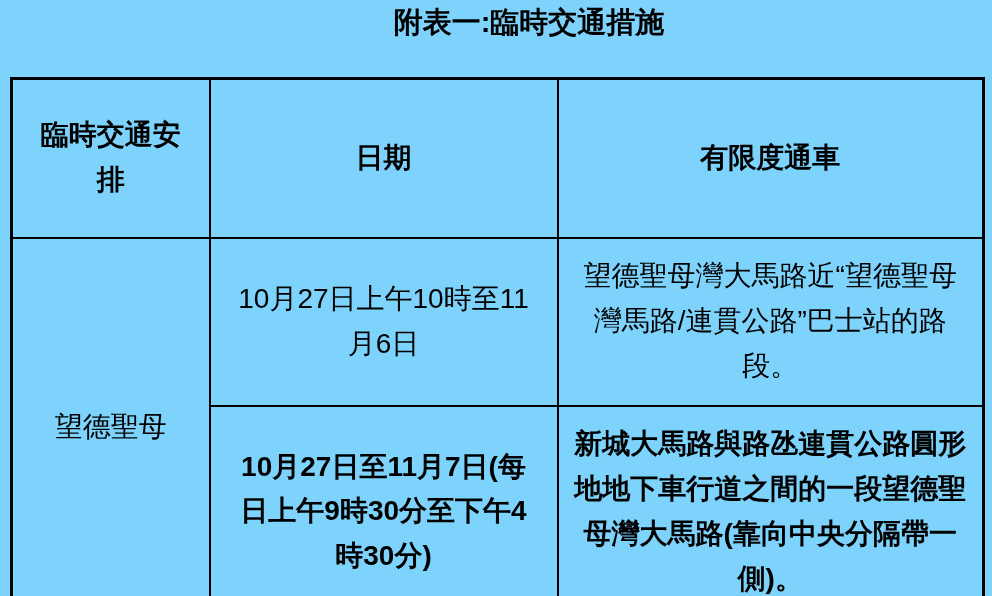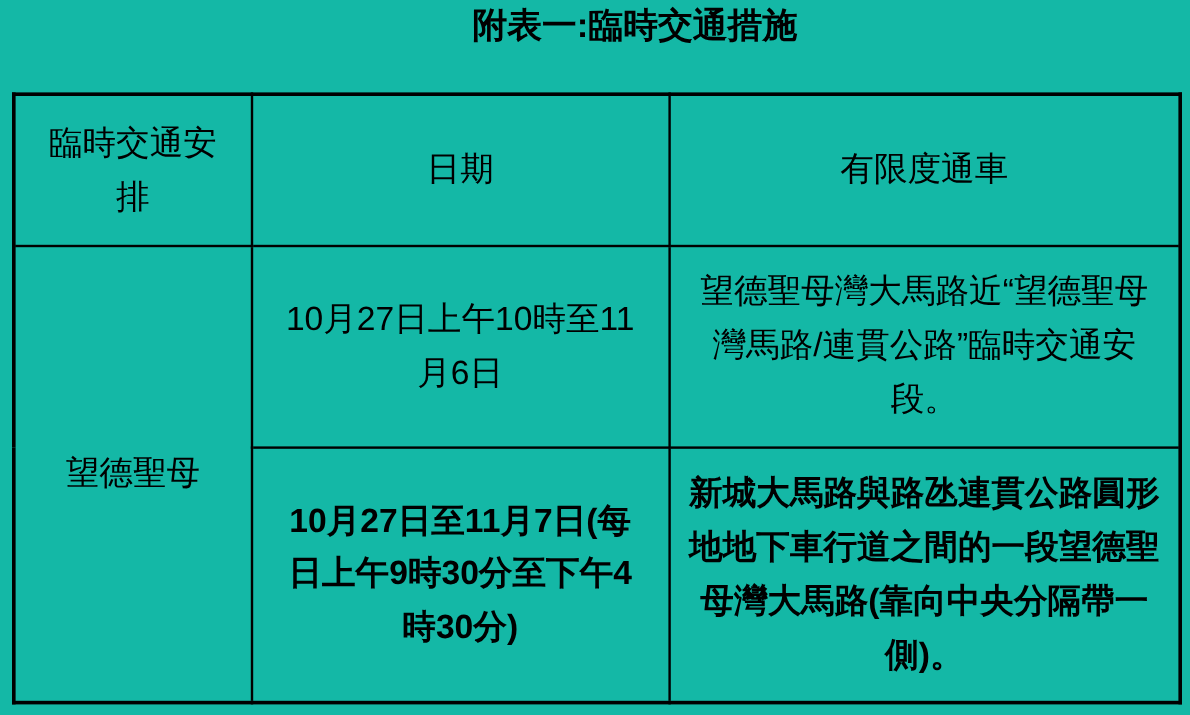--- a/index.html
+++ b/index.html
@@ -6,21 +6,21 @@
     margin: 0;
     padding: 0;
     background: #ffffff;
     font-family: "Liberation Sans", sans-serif;
     color: #000000;
   }
   .page {
     position: relative;
     width: 992px;
     height: 596px;
-    background: #14b8a6;
+    background: #7dd3fc;
     overflow: hidden;
   }
   .title {
     position: absolute;
     top: 5px;
     left: 66px;
     width: 926px;
     text-align: center;
     font-size: 29px;
     font-weight: bold;
@@ -42,21 +42,21 @@
     text-align: center;
     font-size: 28px;
     line-height: 1.6;
     white-space: pre-line;
     padding: 0;
     overflow: hidden;
   }
   col.c1 { width: 198px; }
   col.c2 { width: 348px; }
   col.c3 { width: 426px; }
-  tr.header-row { height: 126px; }
+  tr.header-row { height: 159px; font-weight: bold; }
   tr.r1 { height: 168px; }
   tr.r2 { height: 213px; font-weight: bold; }
   td.road-cell {
     text-align: left;
     padding: 0 11px;
   }
 </style>
 </head>
 <body>
 
@@ -75,21 +75,21 @@
         <td>臨時交通安
 排</td>
         <td>日期</td>
         <td>有限度通車</td>
       </tr>
       <tr class="r1">
         <td class="group-cell" rowspan="2">望德聖母</td>
         <td class="date-cell">10月27日上午10時至11
 月6日</td>
         <td class="road-cell">望德聖母灣大馬路近“望德聖母
-灣馬路/連貫公路”臨時交通安
+灣馬路/連貫公路”巴士站的路
 段。</td>
       </tr>
       <tr class="r2">
         <td class="date-cell">10月27日至11月7日(每
 日上午9時30分至下午4
 時30分)</td>
         <td class="road-cell">新城大馬路與路氹連貫公路圓形
 地地下車行道之間的一段望德聖
 母灣大馬路(靠向中央分隔帶一
 側)。</td>

